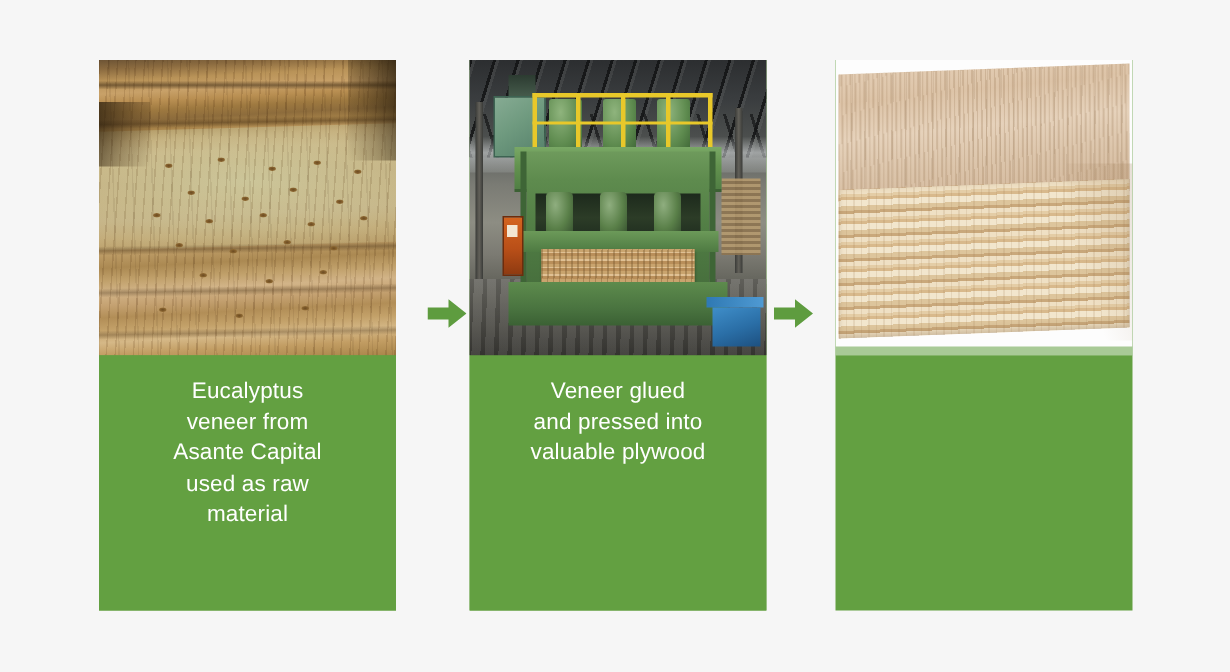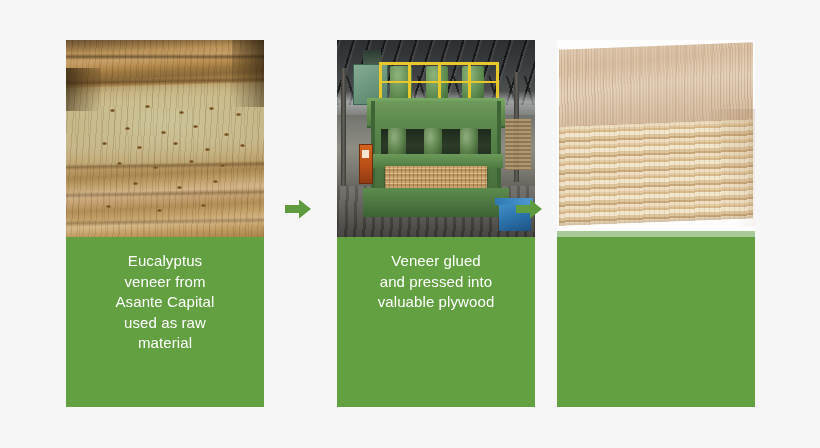--- a/index.html
+++ b/index.html
@@ -19,21 +19,21 @@
   
   .panel{
     position:absolute;
     top:40px;
     width:198px;
     height:367px;
     overflow:hidden;
     background:#63a041;
   }
   #panel-1{left:66px;}
-  #panel-2{left:313px;margin-left:24px;}
+  #panel-2{left:313px;}
   #panel-3{left:557px;}
 
   .panel-photo{
     position:relative;
     width:198px;
     height:197px;
     overflow:hidden;
   }
 
   .panel-caption{

